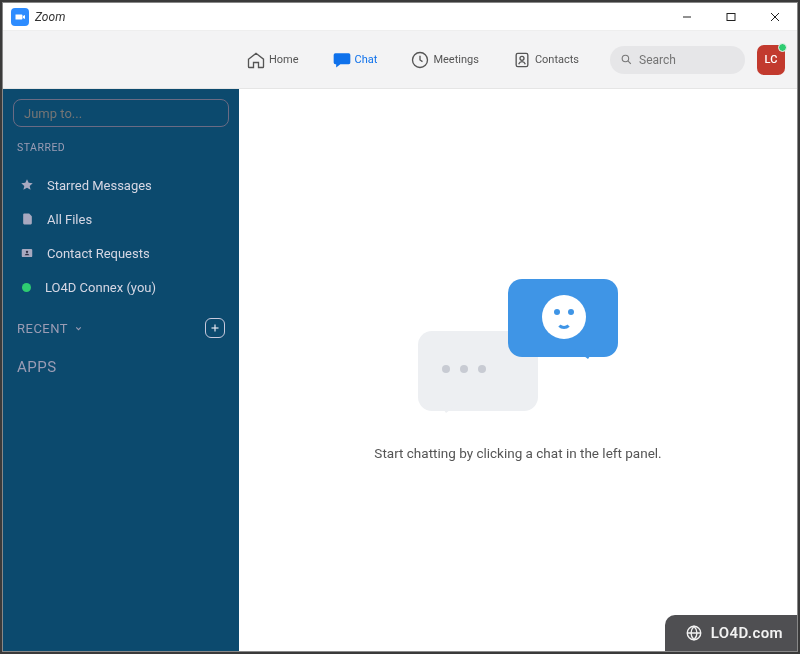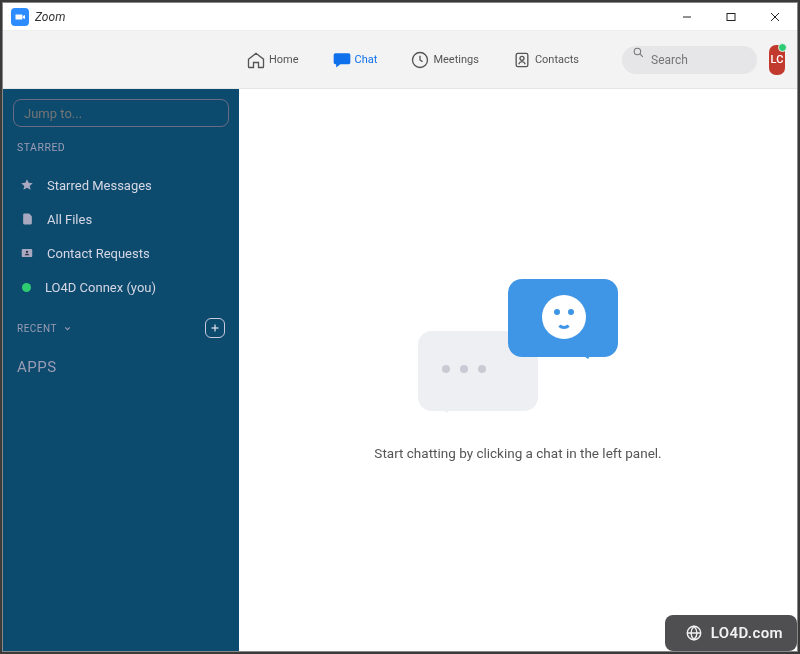--- a/index.html
+++ b/index.html
@@ -35,27 +35,27 @@
   .nav-tab {
     display: flex; flex-direction: row; align-items: center; gap: 2px;
     cursor: pointer; color: #555;
   }
   .nav-tab.active { color: #0e71eb; }
   .nav-tab .ico { width: 22px; height: 22px; display:flex; align-items:center; justify-content:center; }
   .nav-tab .lbl { font-size: 11px; }
   .topnav-right { display: flex; align-items: center; gap: 12px; }
   .search-box {
     width: 135px; height: 28px; background: #e6e6e8; border-radius: 14px;
-    display: flex; padding: 0 10px; gap: 6px; color: #666;
+    display: flex; align-items: center; padding: 0 10px; gap: 6px; color: #666;
   }
   .search-box input {
     border: none; background: transparent; outline: none; font-size: 12px; color: #666; width: 90px;
   }
   .avatar {
-    width: 16px; height: 30px; border-radius: 7px; background: #c23a2e;
+    width: 28px; height: 30px; border-radius: 7px; background: #c23a2e;
     color: #fff; font-size: 11px; display: flex; align-items: center; justify-content: center;
     position: relative; font-weight: 500;
   }
   .presence-dot {
     position: absolute; top: -2px; right: -2px; width: 9px; height: 9px;
     background: #2ecc71; border-radius: 50%; border: 1.5px solid #f3f3f4;
   }
   
   .body { flex: 1; display: flex; min-height: 0; }
   
@@ -75,21 +75,21 @@
     display: flex; align-items: center; gap: 12px; height: 34px; padding: 0 6px;
     font-size: 13px; color: #d6d7e4; border-radius: 6px; cursor: pointer;
   }
   .side-item .sico { width: 16px; height: 16px; display:flex; align-items:center; justify-content:center; color:#a8a9c0; }
   .green-dot {
     width: 9px; height: 9px; background: #2ecc71; border-radius: 50%; margin-left: 3px; margin-right: 2px;
   }
   .recent-row {
     display: flex; align-items: center; justify-content: space-between; margin-top: 14px; padding: 0 4px;
   }
-  .recent-left { display: flex; align-items: center; gap: 6px; font-size: 10px; color: #9b9cb4; letter-spacing:0.5px;}
+  .recent-left { display: flex; align-items: center; gap: 6px; font-size: 13px; color: #9b9cb4; letter-spacing:0.5px;}
   .add-btn {
     width: 20px; height: 20px; border: 1px solid #c8c9dc; border-radius: 6px;
     display: flex; align-items: center; justify-content: center; color: #e7e7f2; cursor: pointer;
     font-size: 14px; line-height: 1;
   }
   .apps-row { margin-top: 20px; padding: 0 4px; font-size: 15px; color: #9b9cb4; letter-spacing:0.5px;}
   
   .tooltip {
     position: absolute; left: 62px; top: 308px; background: #fff; color: #222;
     border-radius: 8px; padding: 8px 10px; font-size: 13px; display: flex; align-items: center; gap: 14px;
@@ -130,21 +130,21 @@
     position: absolute; left: 14px; top: 26px; width: 16px; height: 8px;
     border: 3px solid #3f95e6; border-top: none; border-left-color:transparent; border-right-color:transparent;
     border-bottom-left-radius: 12px; border-bottom-right-radius: 12px;
     border-bottom-color:#3f95e6;
   }
   .empty-text { font-size: 13.5px; color: #555; }
   
   .watermark {
     position: absolute; right: 0; bottom: 0; height: 36px; padding: 0 14px 0 20px;
     background: rgba(55,55,58,0.88); color: #f2f2f2; font-size: 15px; font-weight: 600;
-    display: flex; align-items: center; border-top-left-radius: 10px; letter-spacing:0.4px;border-radius:8px;
+    display: flex; align-items: center; border-top-left-radius: 10px; letter-spacing:0.4px;
   }
   .watermark .gico { width:18px;height:18px; margin-right:8px; }
 </style>
 </head>
 <body>
 
 <div class="window">
 
   <div class="titlebar">
     <div class="titlebar-left">

